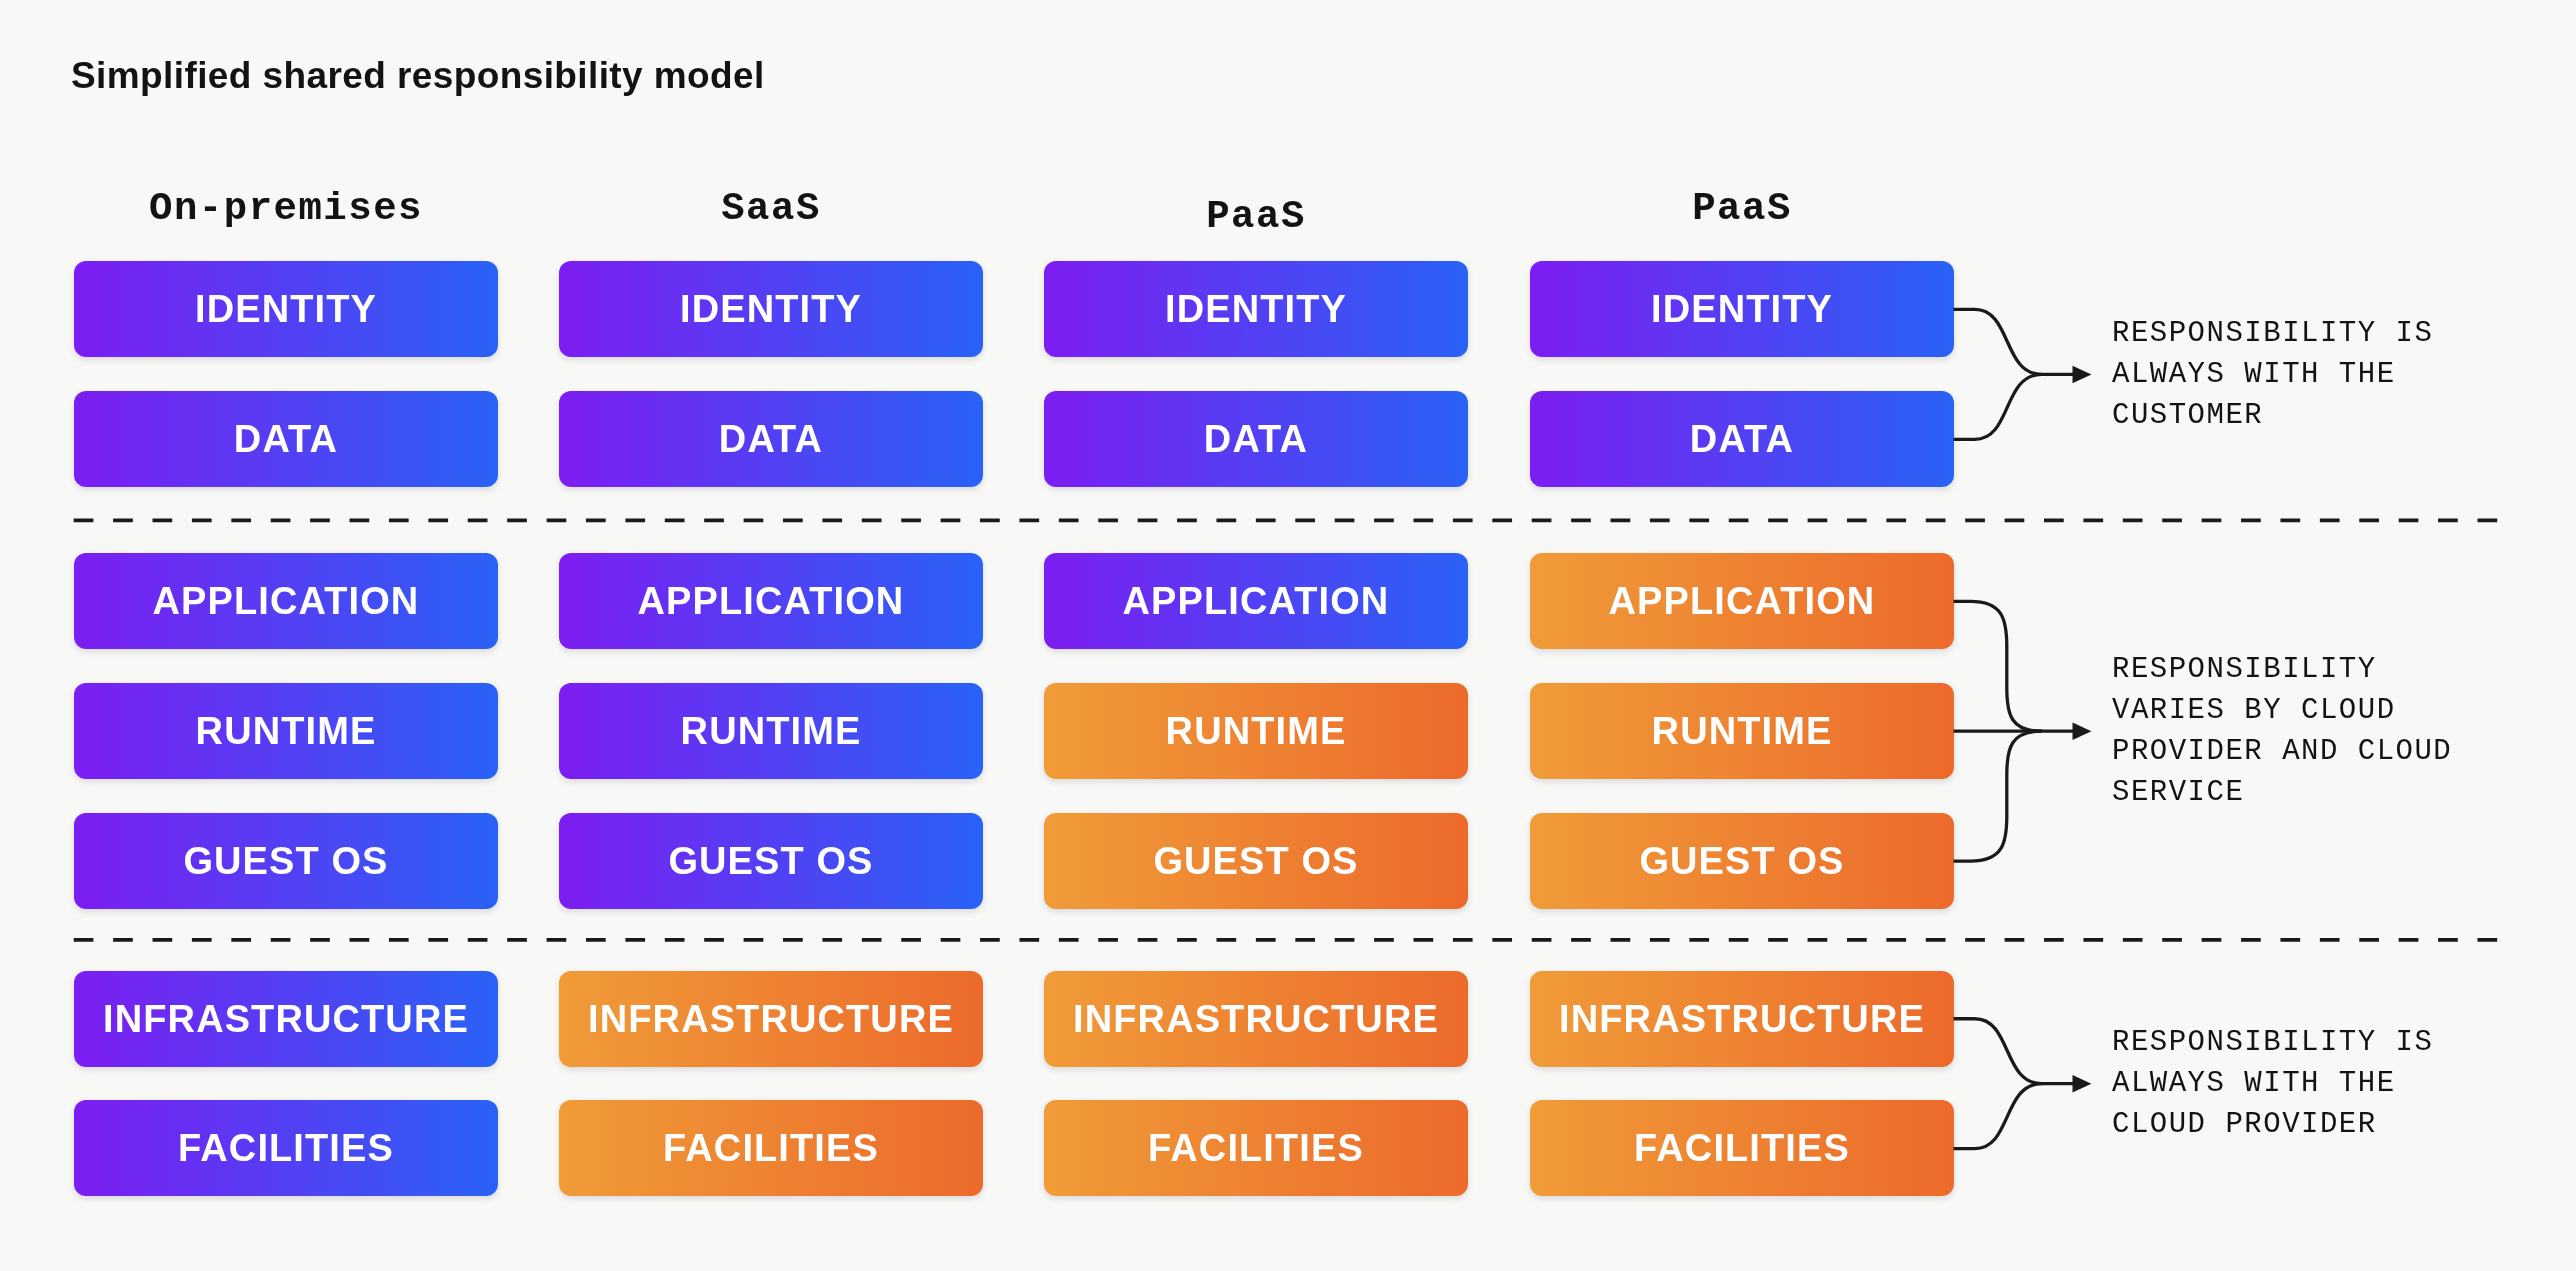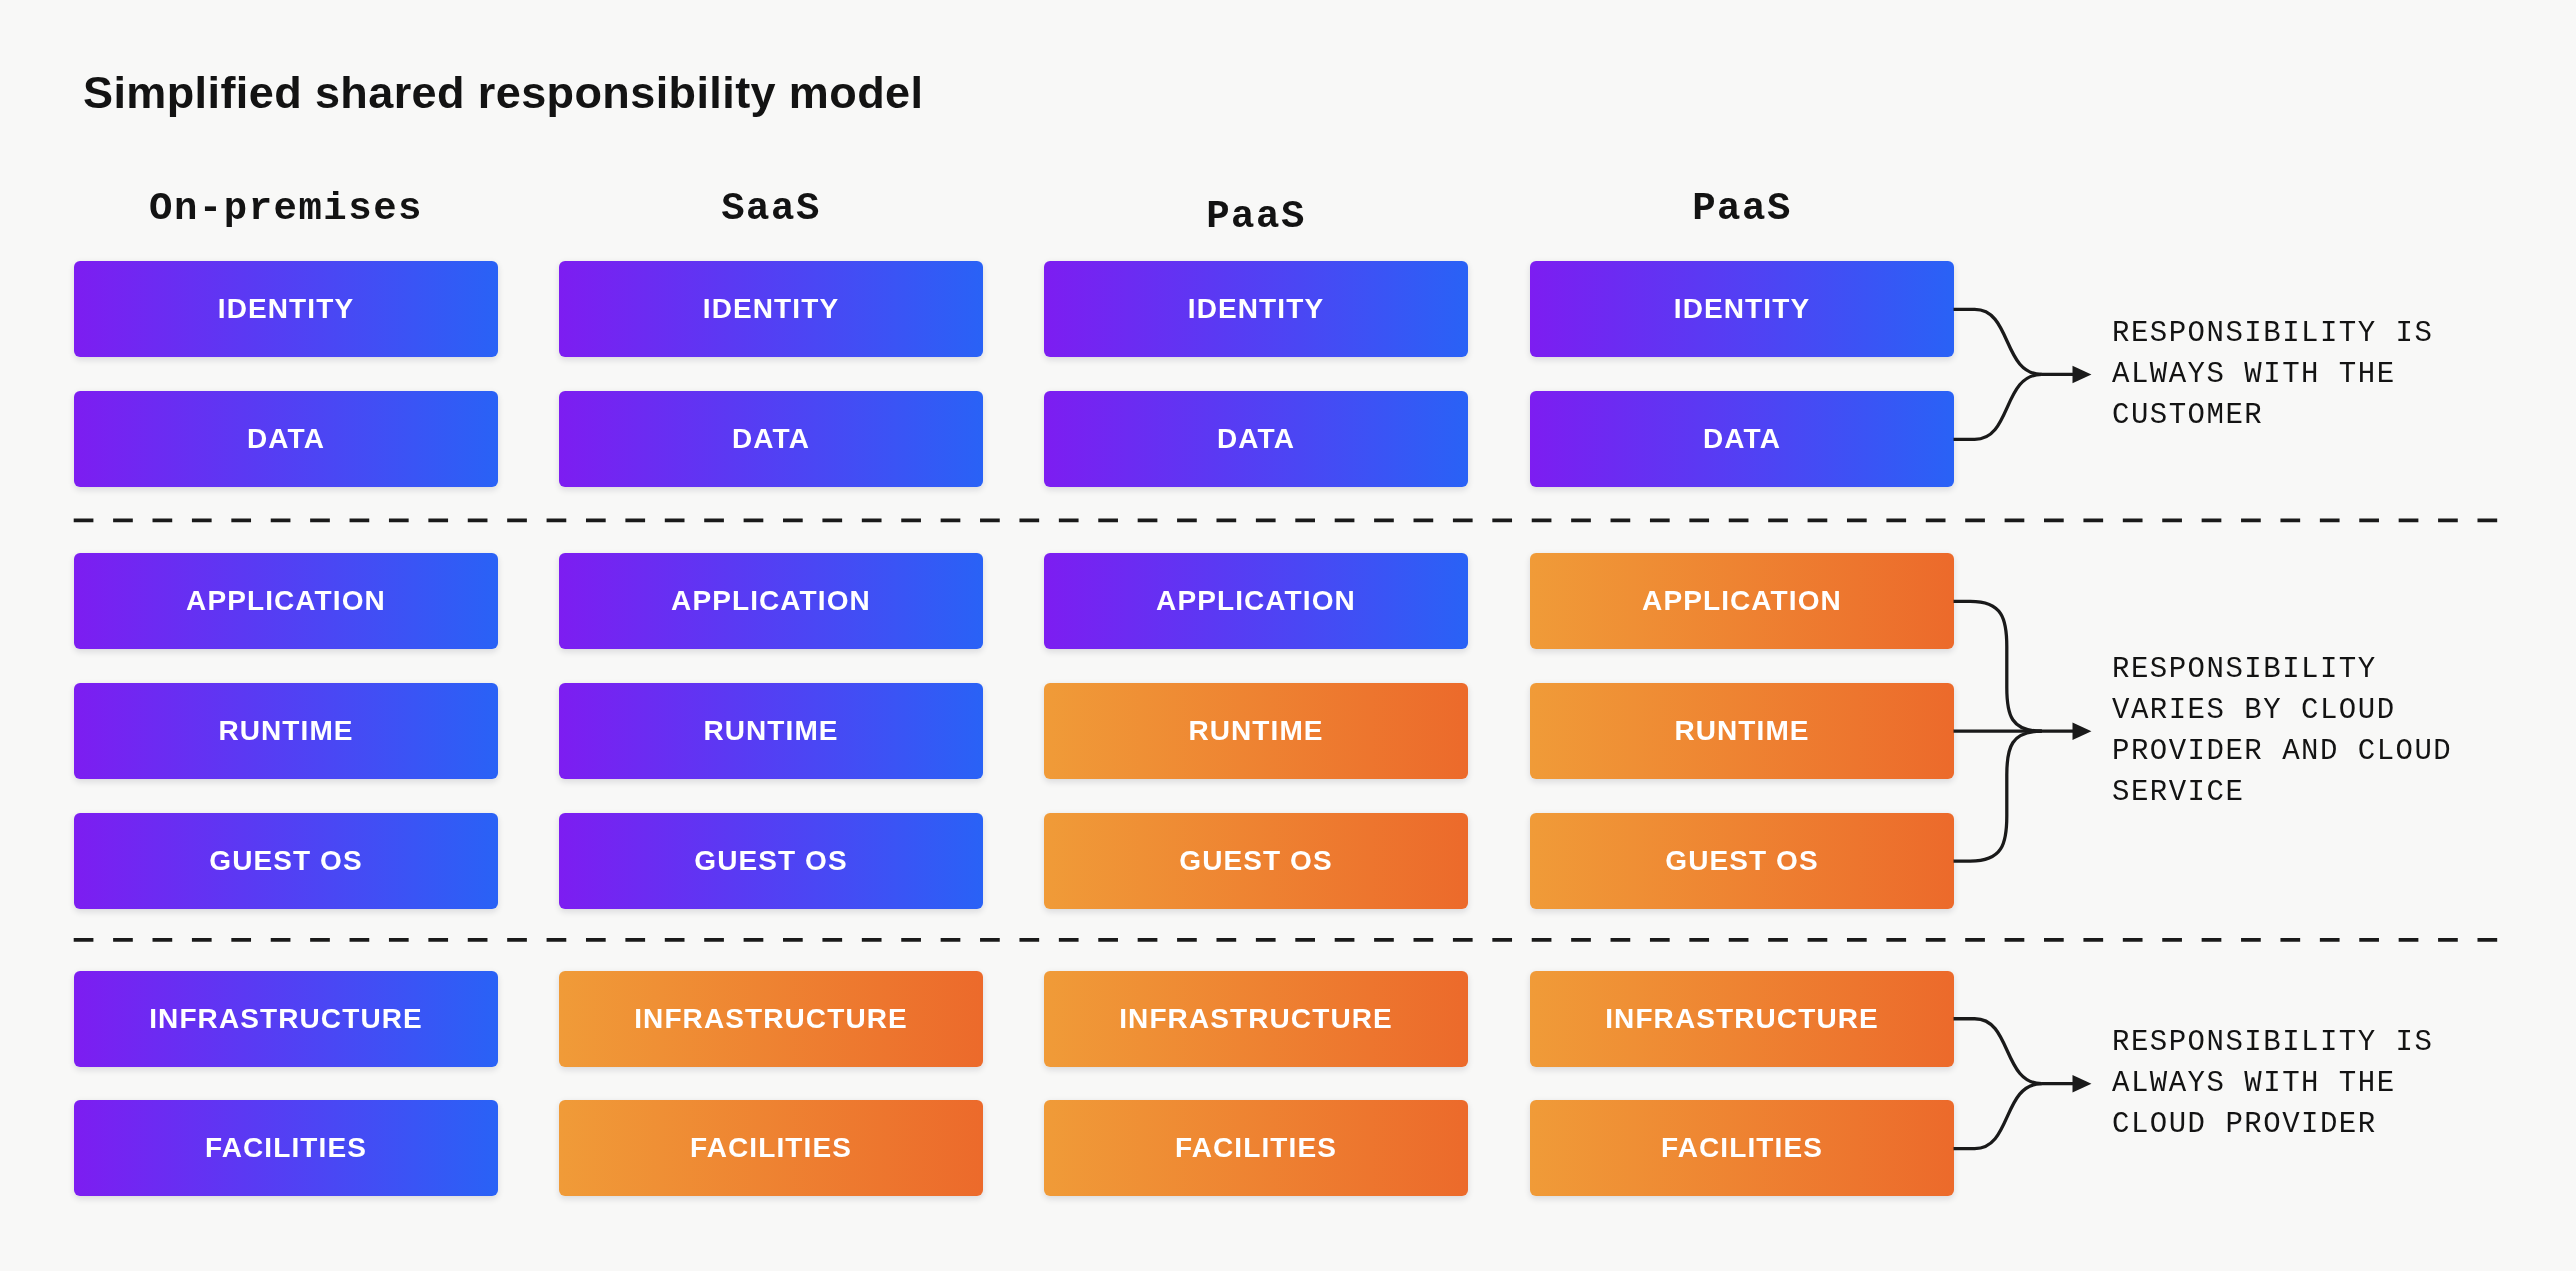--- a/index.html
+++ b/index.html
@@ -12,36 +12,36 @@
     --text-dark:#131313;
     --connector:#1a1a1a;
   }
   html,body{margin:0;padding:0;}
   body{
     width:2576px;height:1272px;position:relative;overflow:hidden;
     background:var(--background);
     font-family:"Liberation Sans",sans-serif;
   }
   .title{
-    position:absolute;left:71px;top:55px;margin:12px;
-    font-size:45px;font-weight:700;letter-spacing:0.4px;
+    position:absolute;left:71px;top:55px;margin:0;
+    font-size:37px;font-weight:700;letter-spacing:0.4px;
     color:var(--text-dark);
     font-family:"Liberation Sans",sans-serif;
   }
   .col-header{
     position:absolute;height:50px;line-height:50px;text-align:center;
     font-family:"Liberation Mono","DejaVu Sans Mono",monospace;
     font-weight:700;font-size:39px;letter-spacing:1.5px;
     color:var(--text-dark);
   }
   .box{
-    position:absolute;border-radius:6px;
+    position:absolute;border-radius:12px;
     display:flex;align-items:center;justify-content:center;
     color:var(--box-text);
-    font-weight:700;font-size:28px;letter-spacing:1.1px;
+    font-weight:700;font-size:38px;letter-spacing:1.1px;
     box-shadow:0 2.9px 6.6px rgba(20,20,40,0.12);
     font-family:"Liberation Sans",sans-serif;
   }
   .box.customer{background:linear-gradient(90deg,var(--customer-gradient-start),var(--customer-gradient-end));}
   .box.provider{background:linear-gradient(90deg,var(--provider-gradient-start),var(--provider-gradient-end));}
   .overlay{
     position:absolute;left:0;top:0;width:2576px;height:1272px;
     pointer-events:none;
   }
   .annotation{

